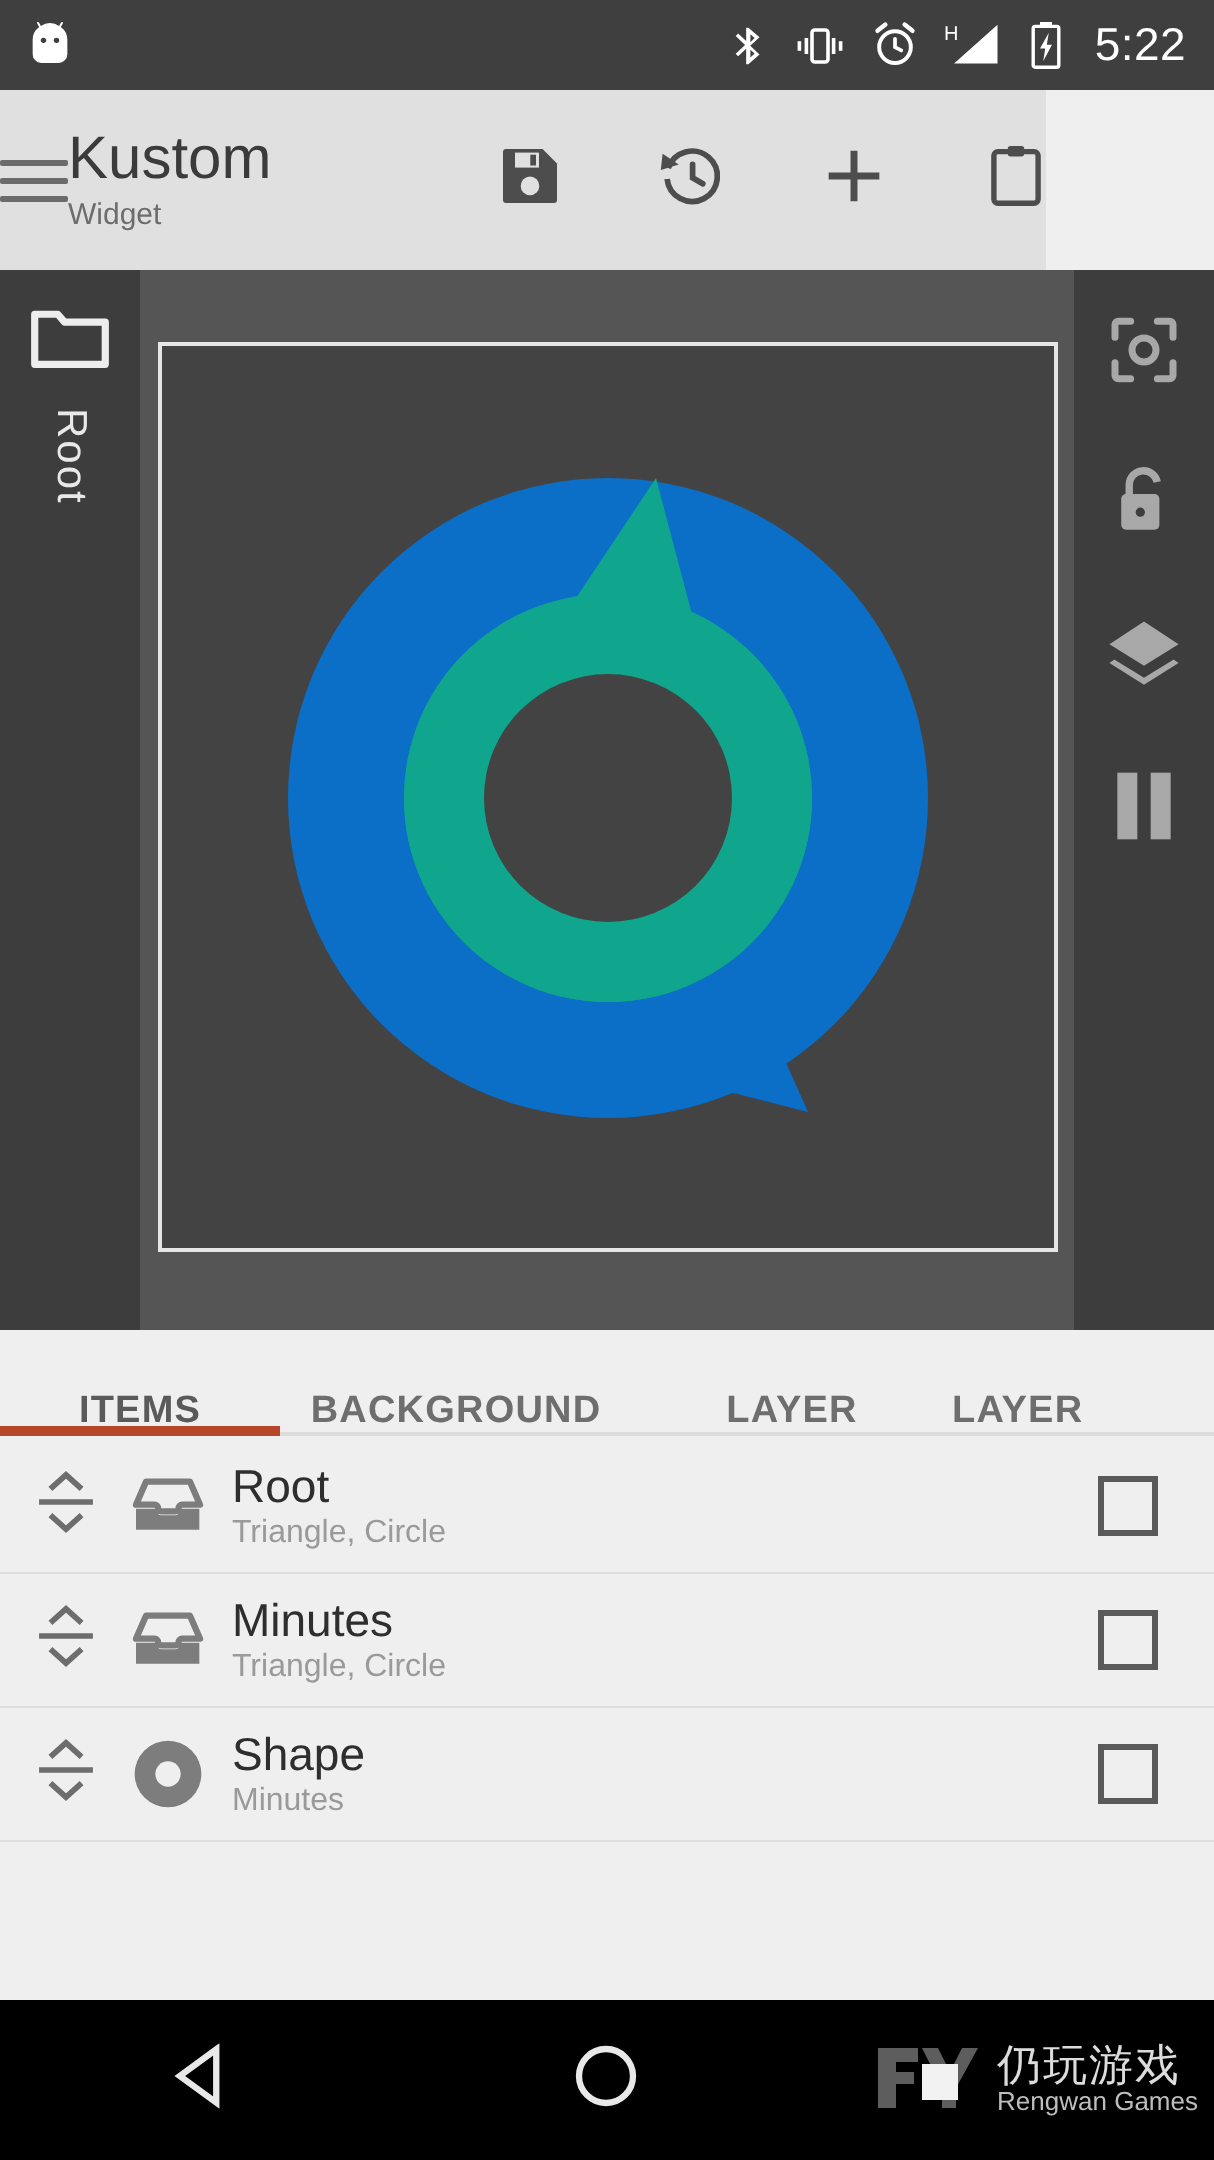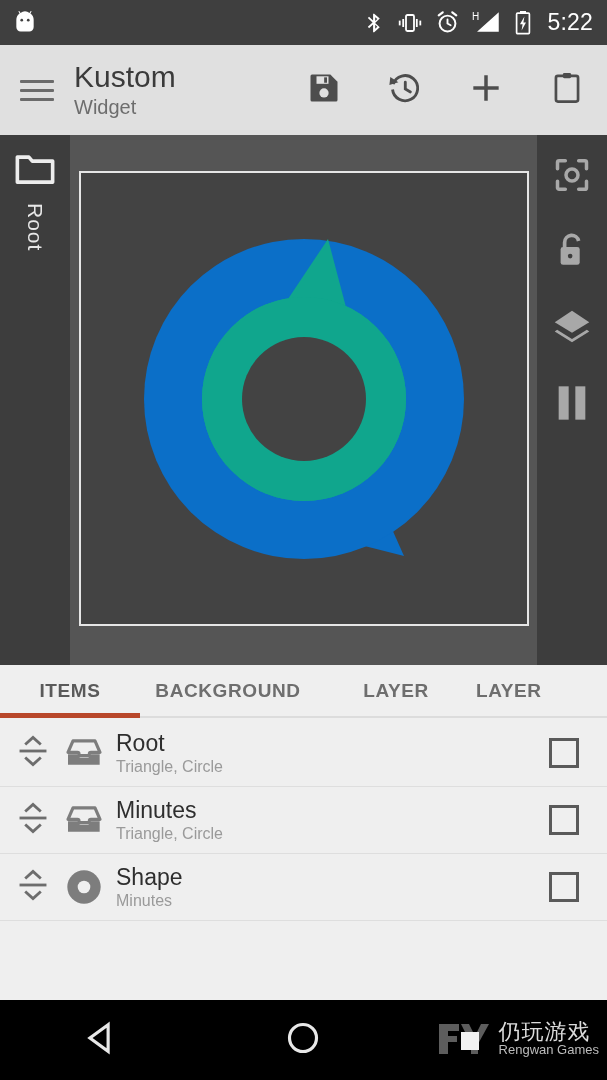--- a/index.html
+++ b/index.html
@@ -22,30 +22,30 @@
   }
   .sb-left { display: flex; align-items: center; }
   .sb-spacer { flex: 1; }
   .sb-right { display: flex; align-items: center; gap: 11px; }
   .sb-icon { display: flex; align-items: center; justify-content: center; }
   .sb-clock { font-size: 23px; font-weight: normal; letter-spacing: 0.2px; margin-left: 4px; }
 
   
   .appbar {
     position: absolute; top: 45px; left: 0;
-    width: 607px; height: 90px;
+    width: 523px; height: 90px;
     background: #e0e0e0;
     display: flex; align-items: center;
   }
   .menu-btn { width: 74px; height: 90px; display: flex; align-items: center; justify-content: center; }
   .hamburger { width: 34px; }
   .hamburger i { display: block; height: 3px; background: #6b6b6b; margin: 6px 0; border-radius: 1px; }
   .titles { display: flex; flex-direction: column; justify-content: center; min-width: 190px; }
   .app-title { font-size: 30px; color: #3b3b3b; line-height: 1.05; font-weight: normal; }
-  .app-subtitle { font-size: 20px; color: #6d6d6d; margin-top: 3px; }
+  .app-subtitle { font-size: 15px; color: #6d6d6d; margin-top: 3px; }
   .appbar-actions { display: flex; align-items: center; margin-left: auto; }
   .ab-btn { width: 81px; height: 90px; display: flex; align-items: center; justify-content: center; }
 
   
   .preview-wrap {
     position: absolute; top: 135px; left: 0;
     width: 607px; height: 530px;
     background: #555555;
     display: flex;
   }
@@ -85,21 +85,21 @@
 
   
   .tabs {
     position: absolute; top: 665px; left: 0;
     width: 607px; height: 53px;
     background: #efefef;
     display: flex; align-items: center;
     border-bottom: 2px solid #dcdcdc;
   }
   .tab {
-    height: 53px; display: flex; align-items: center; justify-content: center;
+    height: 53px; display: flex; align-items: flex-end; justify-content: center;
     font-size: 19px; font-weight: bold; letter-spacing: 0.6px;
     color: #6e6e6e; white-space: nowrap;
   }
   .tab.active { color: #5a5a5a; }
   .tab-indicator {
     position: absolute; left: 0; bottom: -2px;
     width: 140px; height: 5px; background: #b8472a;
   }
 
   

